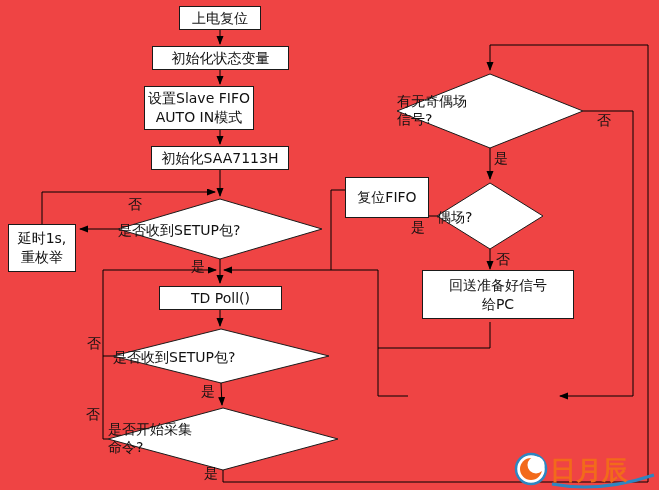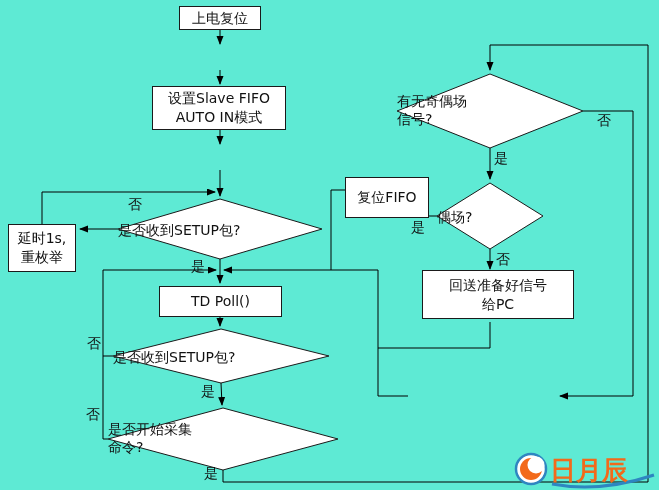--- a/index.html
+++ b/index.html
@@ -1,17 +1,17 @@
 <!DOCTYPE html>
 <html><head>
 <meta charset="utf-8">
 <style>
   html,body{margin:0;padding:0;background:#ffffff;}
   #stage{
-    position:relative;width:659px;height:490px;background:#5eead4;
+    position:relative;width:659px;height:490px;background:#ef4444;
     font-family:"DejaVu Sans",sans-serif;color:#111;overflow:hidden;
   }
   #connectors{position:absolute;left:0;top:0;}
   .node{
     position:absolute;box-sizing:border-box;border:1px solid #1a1a1a;background:#fff;
     display:flex;align-items:center;justify-content:center;text-align:center;
     white-space:pre-line;font-size:14px;line-height:1.35;
   }
   .dlabel{
     position:absolute;white-space:pre-line;
@@ -53,25 +53,27 @@
     <polyline points="583,111 633,111 633,396 560,396" fill="none" stroke="#000" marker-end="url(#arr)"></polyline>
     <line x1="490" y1="148" x2="490" y2="179" stroke="#000" marker-end="url(#arr)"></line>
     <polyline points="437,216 388,216 388,206" fill="none" stroke="#000" marker-end="url(#arr)"></polyline>
     <polyline points="345,190 331,190 331,270" fill="none" stroke="#000"></polyline>
     <polyline points="408,396 378,396 378,270 224,270" fill="none" stroke="#000" marker-end="url(#arr)"></polyline>
     <line x1="490" y1="249" x2="490" y2="269" stroke="#000" marker-end="url(#arr)"></line>
     <polyline points="490,322 490,348 378,348" fill="none" stroke="#000"></polyline>
   </svg>
 
   <div class="node" style="left:179px;top:6px;width:82px;height:24px">上电复位</div>
-  <div class="node" style="left:152px;top:86px;width:134px;height:44px">设置Slave FIFO
+  <div class="node" style="left:152px;top:46px;width:137px;height:24px">初始化状态变量</div>
+  <div class="node" style="left:144px;top:86px;width:110px;height:44px">设置Slave FIFO
 AUTO IN模式</div>
+  <div class="node" style="left:151px;top:146px;width:138px;height:24px">初始化SAA7113H</div>
   <div class="node" style="left:8px;top:224px;width:68px;height:48px">延时1s,
 重枚举</div>
-  <div class="node" style="left:159px;top:286px;width:123px;height:31px">TD Poll()</div>
+  <div class="node" style="left:159px;top:286px;width:123px;height:24px">TD Poll()</div>
   <div class="node" style="left:345px;top:177px;width:84px;height:41px">复位FIFO</div>
   <div class="node" style="left:422px;top:270px;width:152px;height:49px">回送准备好信号
 给PC</div>
 
   <div class="dlabel" style="left:118px;top:221px;width:204px">是否收到SETUP包?</div>
   <div class="dlabel" style="left:113px;top:348px;width:216px">是否收到SETUP包?</div>
   <div class="dlabel" style="left:108px;top:420px;width:230px">是否开始采集
 命令?</div>
   <div class="dlabel" style="left:397px;top:92px;width:186px">有无奇偶场
 信号?</div>

